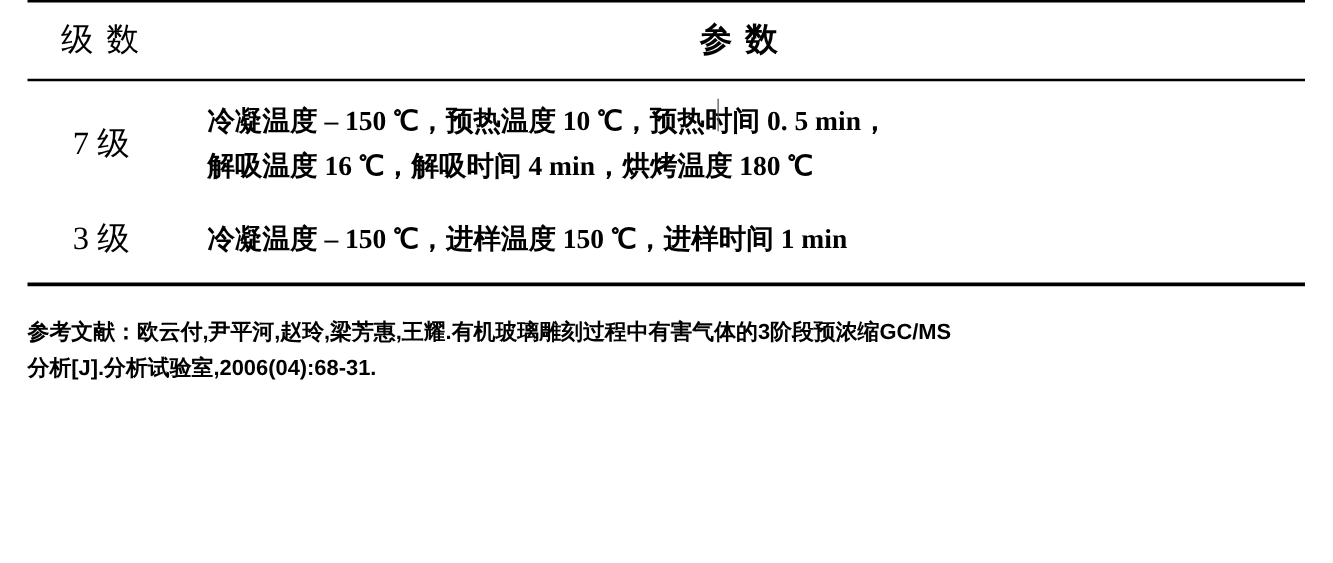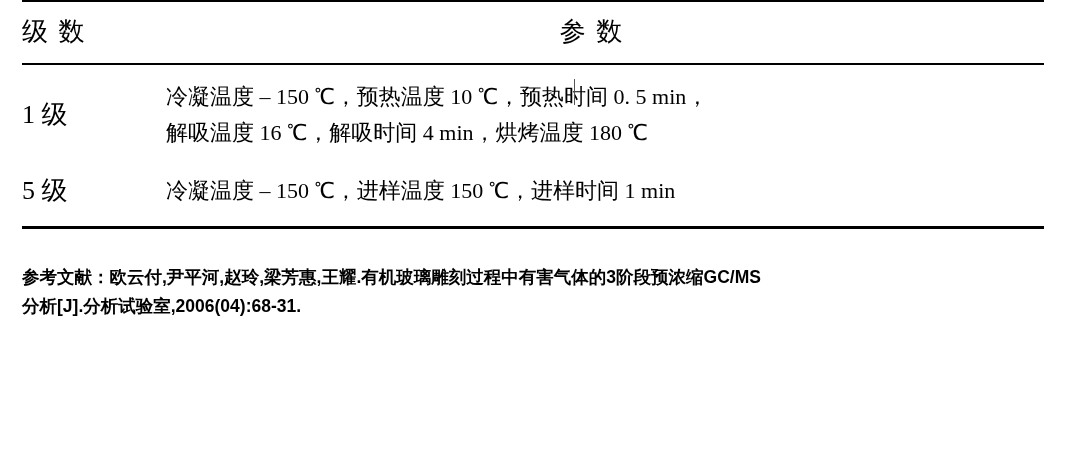--- a/index.html
+++ b/index.html
@@ -30,26 +30,27 @@
     border-top: 3px solid #000;
   }
   .rule-mid {
     border-top: 2px solid #000;
   }
   .rule-bottom {
     border-bottom: 3px solid #000;
   }
   th.col-level, td.col-level {
     width: 118px;
-    text-align: left;
+    text-align: center;
     vertical-align: middle;
   }
   th.col-param, td.col-param {
     text-align: left;
     vertical-align: middle;
+    font-weight: bold;
   }
   thead th {
     font-weight: normal;
     font-size: 26px;
     padding: 12px 0 14px 0;
     letter-spacing: 2px;
   }
   thead th.col-param {
     text-align: center;
     padding-left: 0;
@@ -67,21 +68,21 @@
     padding-left: 26px;
     padding-right: 10px;
   }
   tbody tr.row-1 td { padding-top: 14px; padding-bottom: 10px; }
   tbody tr.row-3 td { padding-bottom: 14px; }
   .param-line {
     display: block;
     white-space: nowrap;
   }
   .reference {
-    margin-top: 34px;
+    margin-top: 22px;
     width: 1022px;
     font-family: "Liberation Sans", sans-serif;
     font-weight: bold;
     font-size: 17.5px;
     line-height: 1.65;
     color: #000;
     letter-spacing: 0px;
   }
   .reference .ref-line { display: block; }
   .caret {
@@ -100,28 +101,28 @@
 
   <table class="data-table">
     <thead>
       <tr class="rule-top rule-mid">
         <th class="col-level">级 数</th>
         <th class="col-param">参 数</th>
       </tr>
     </thead>
     <tbody>
       <tr class="row-1 rule-mid">
-        <td class="col-level">1 级</td>
+        <td class="col-level">7 级</td>
         <td class="col-param">
           <span class="param-line">冷凝温度 – 150 ℃，预热温度 10 ℃，预热时间 0. 5 min，</span>
           <span class="param-line">解吸温度 16 ℃，解吸时间 4 min，烘烤温度 180 ℃</span>
         </td>
       </tr>
       <tr class="row-3 rule-bottom">
-        <td class="col-level">5 级</td>
+        <td class="col-level">3 级</td>
         <td class="col-param">
           <span class="param-line">冷凝温度 – 150 ℃，进样温度 150 ℃，进样时间 1 min</span>
         </td>
       </tr>
     </tbody>
   </table>
 
   <div class="reference">
     <span class="ref-line">参考文献：欧云付,尹平河,赵玲,梁芳惠,王耀.有机玻璃雕刻过程中有害气体的3阶段预浓缩GC/MS</span>
     <span class="ref-line">分析[J].分析试验室,2006(04):68-31.</span>

